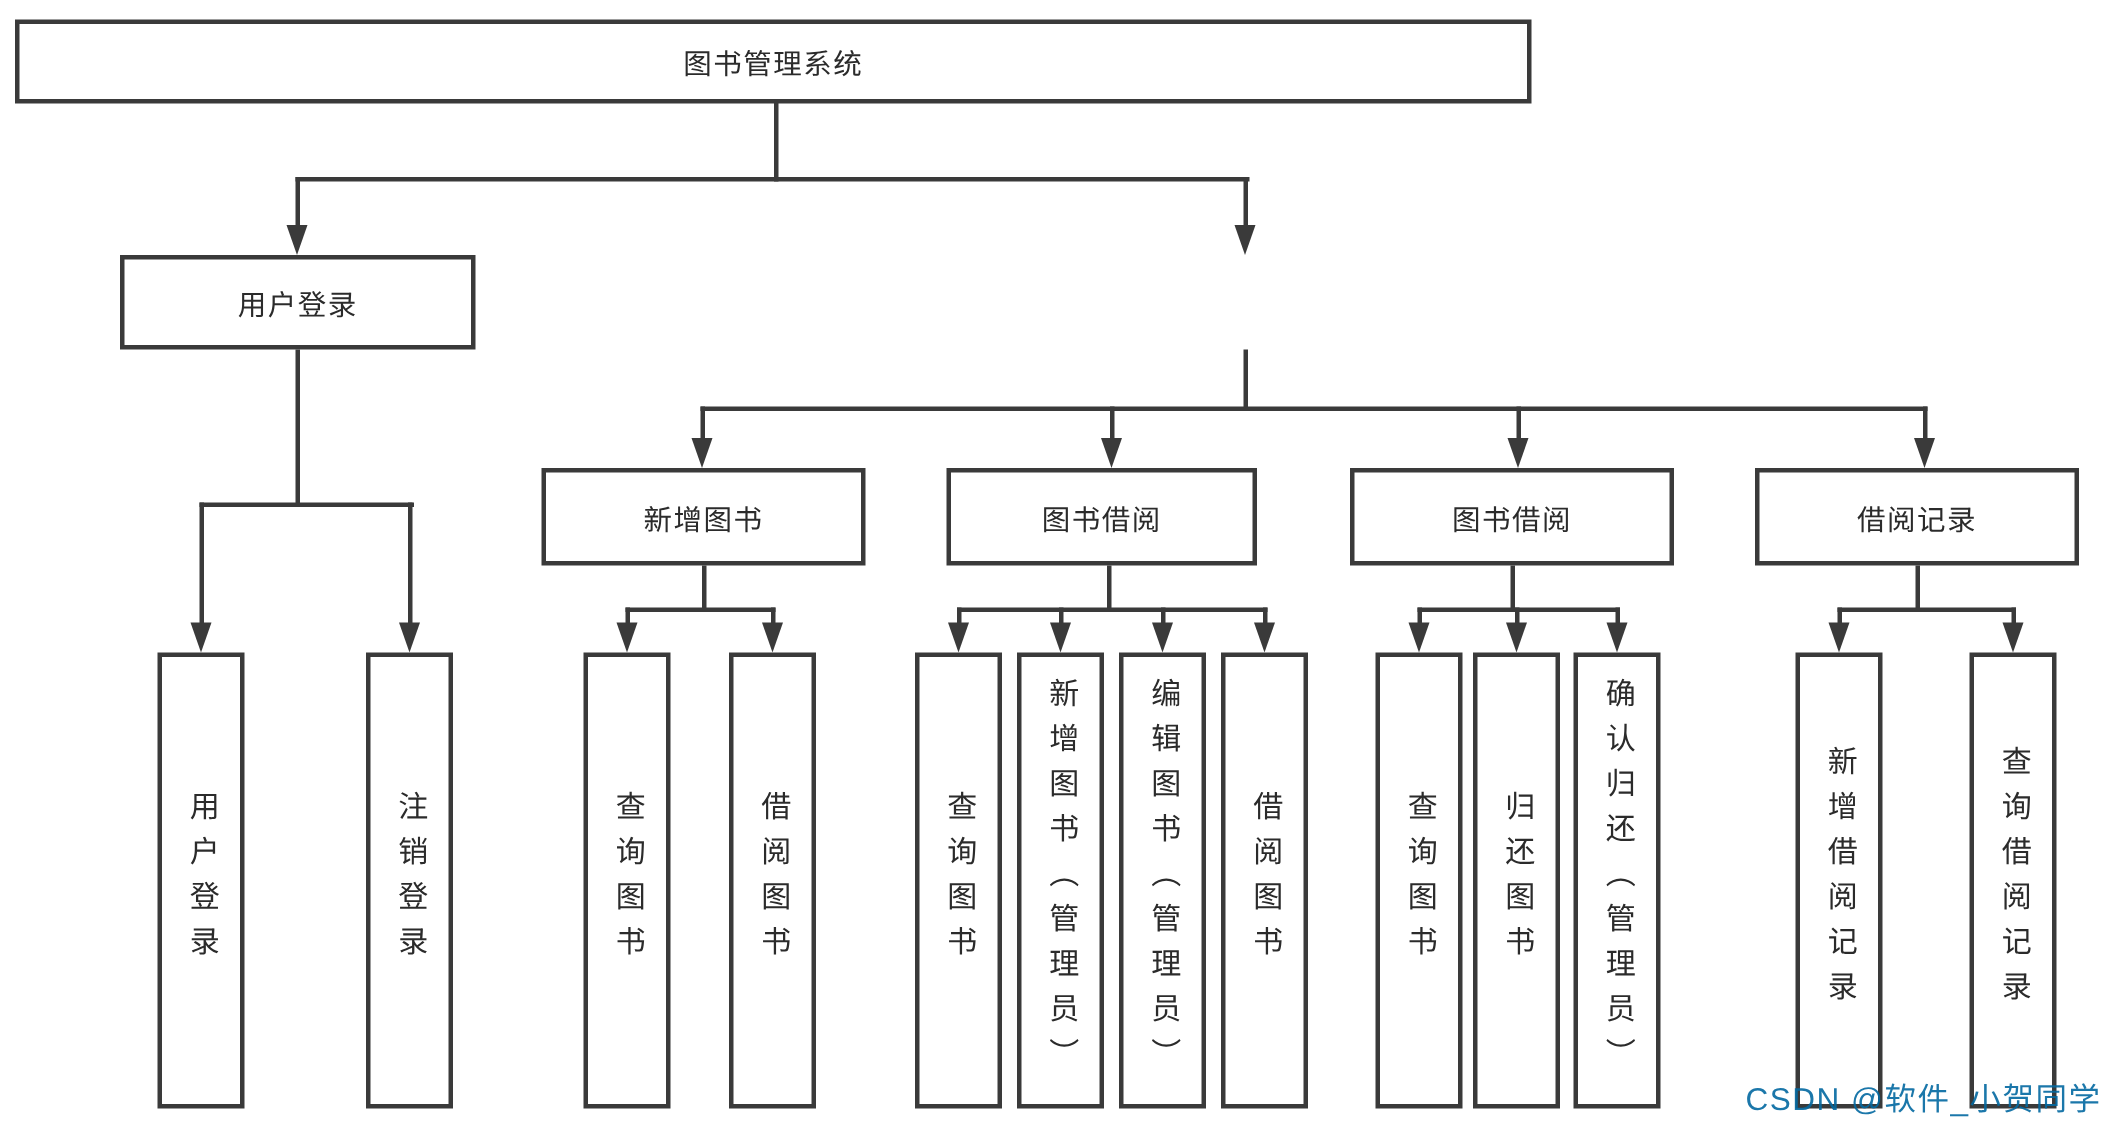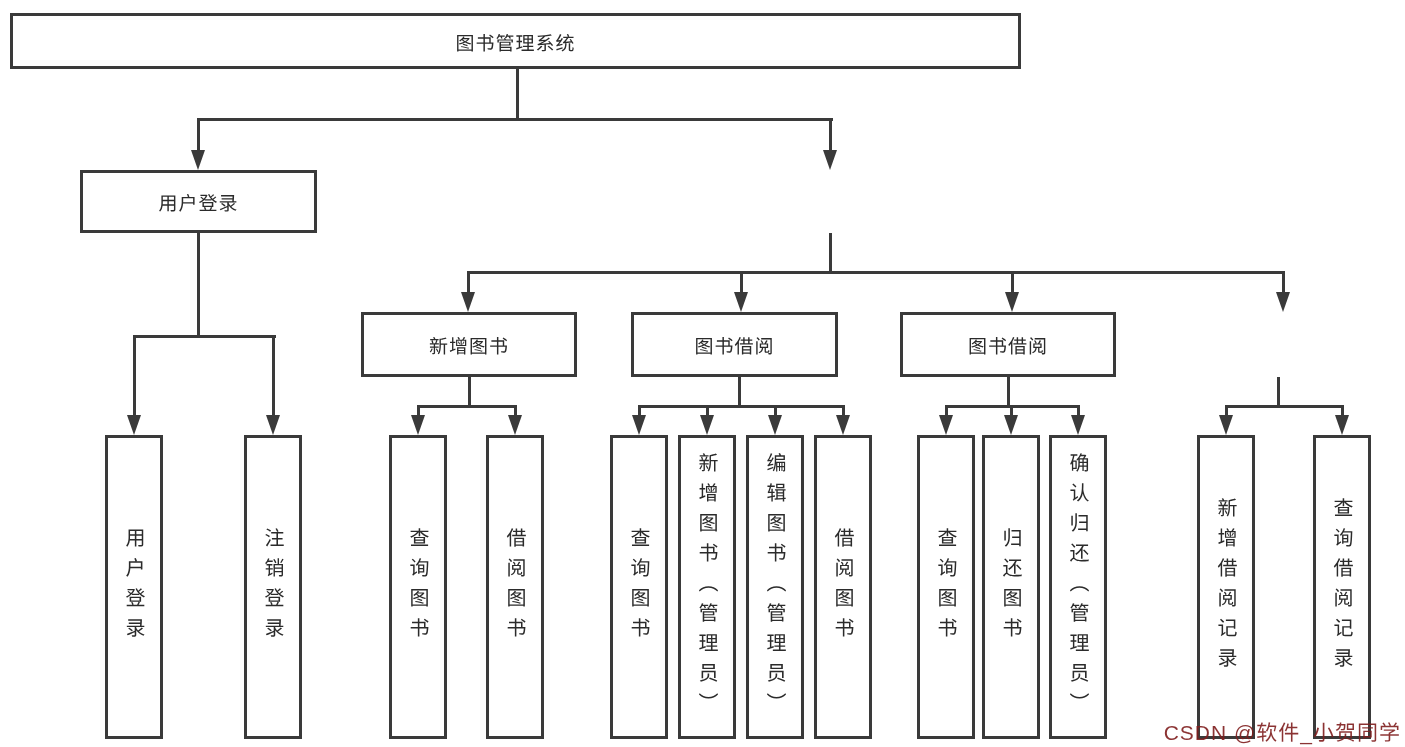--- a/index.html
+++ b/index.html
@@ -66,20 +66,23 @@
 
   <div class="node" style="left:361px;top:312px;width:216px;height:65px">
     <span class="lbl">新增图书</span>
   </div>
   <div class="node" style="left:631px;top:312px;width:207px;height:65px">
     <span class="lbl">图书借阅</span>
   </div>
   <div class="node" style="left:900px;top:312px;width:216px;height:65px">
     <span class="lbl">图书借阅</span>
   </div>
+  <div class="node" style="left:1170px;top:312px;width:216px;height:65px">
+    <span class="lbl">借阅记录</span>
+  </div>
 
   <div class="node leaf" style="left:105px">
     <span class="vlbl">用户登录</span>
   </div>
   <div class="node leaf" style="left:244px">
     <span class="vlbl">注销登录</span>
   </div>
   <div class="node leaf" style="left:389px">
     <span class="vlbl">查询图书</span>
   </div>
@@ -107,21 +110,21 @@
   <div class="node leaf" style="left:1049px">
     <span class="vlbl">确认归还（管理员）</span>
   </div>
   <div class="node leaf" style="left:1197px">
     <span class="vlbl">新增借阅记录</span>
   </div>
   <div class="node leaf" style="left:1313px">
     <span class="vlbl">查询借阅记录</span>
   </div>
 
-  <div id="watermark" style="color: #7f1d1d;">CSDN @软件_小贺同学</div>
+  <div id="watermark" style="color: #0369a1;">CSDN @软件_小贺同学</div>
 <div class="line" style="left: 515.5px; top: 68px; width: 3px; height: 53px;"></div>
     <div class="line" style="left: 196.5px; top: 118px; width: 636px; height: 3px;"></div>
     <div class="line" style="left: 196.5px; top: 118px; width: 3px; height: 36px;"></div>
     <div class="line" style="left: 828.5px; top: 118px; width: 3px; height: 36px;"></div>
     <div class="line" style="left: 196.5px; top: 233px; width: 3px; height: 105px;"></div>
     <div class="line" style="left: 132.5px; top: 335px; width: 143px; height: 3px;"></div>
     <div class="line" style="left: 132.5px; top: 335px; width: 3px; height: 84px;"></div>
     <div class="line" style="left: 271.5px; top: 335px; width: 3px; height: 84px;"></div>
     <div class="line" style="left: 828.5px; top: 233px; width: 3px; height: 41px;"></div>
     <div class="line" style="left: 466.5px; top: 271px; width: 818px; height: 3px;"></div>

